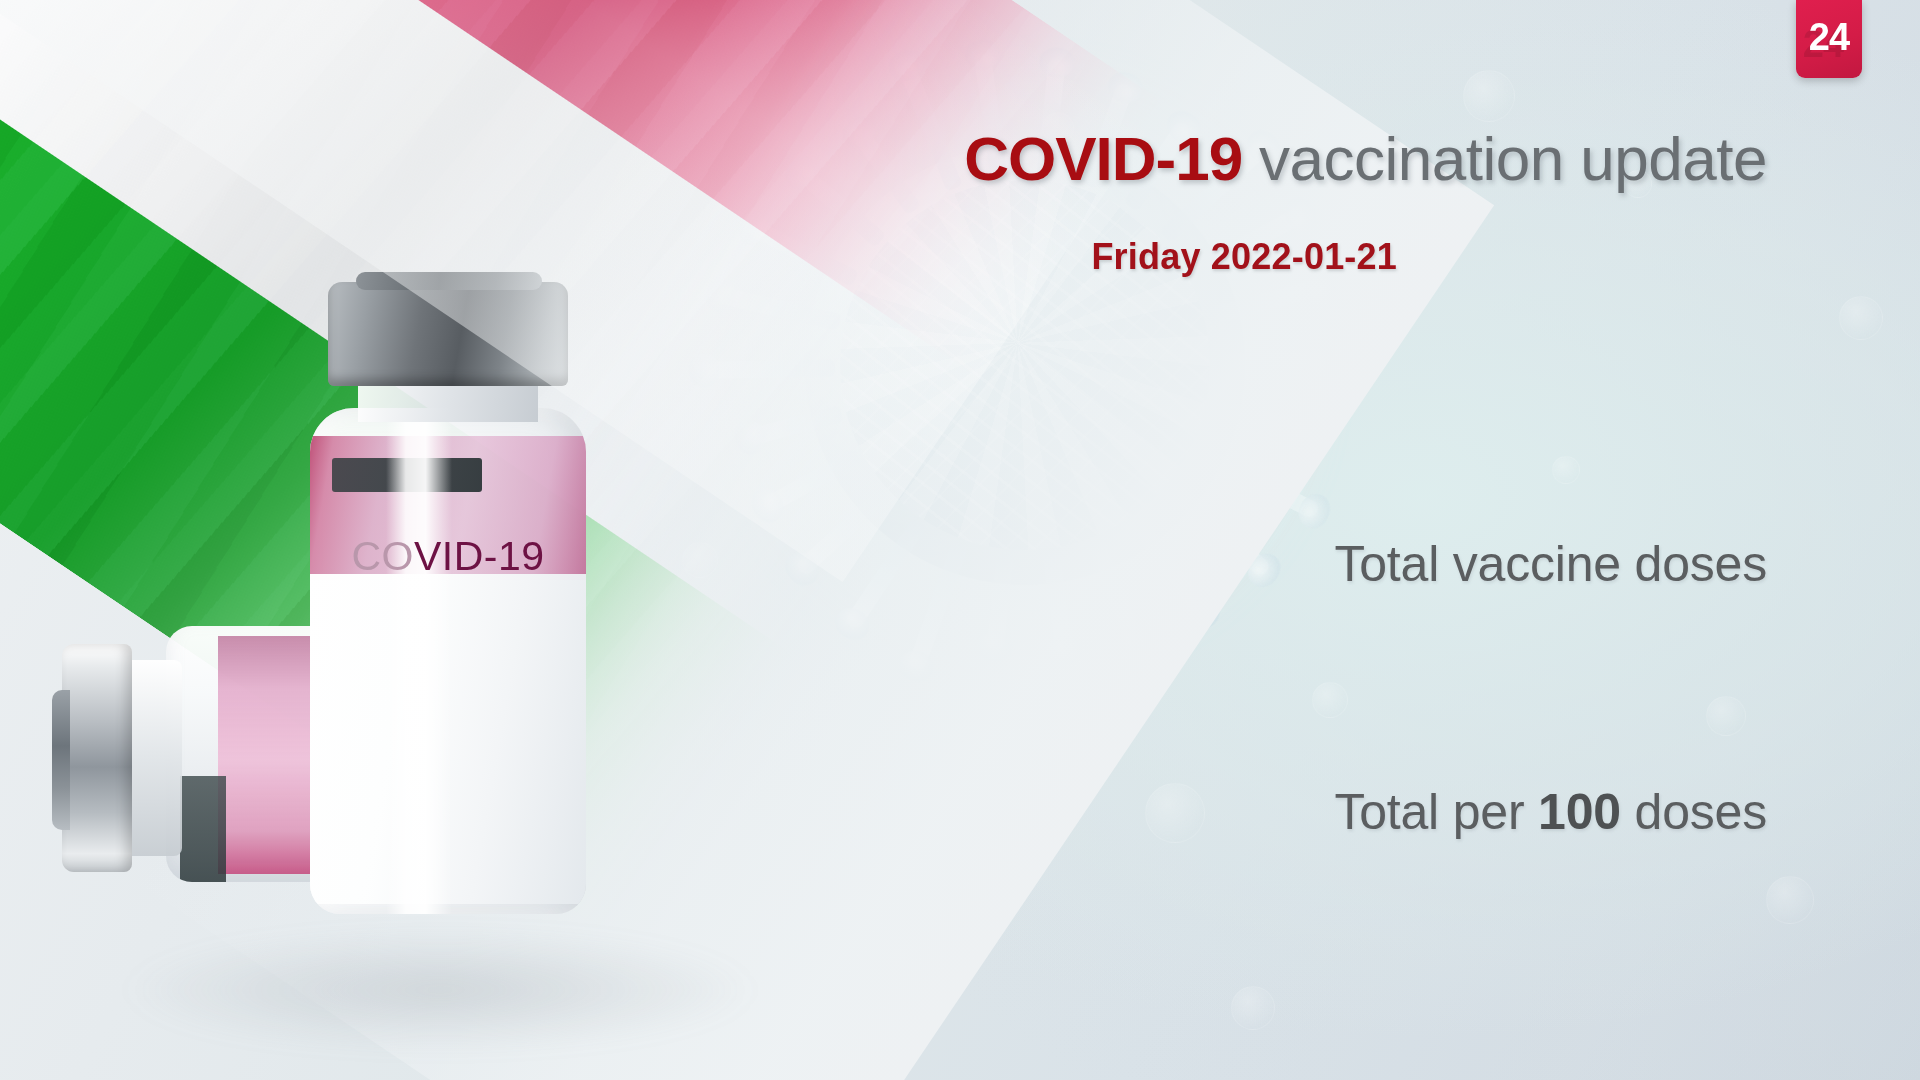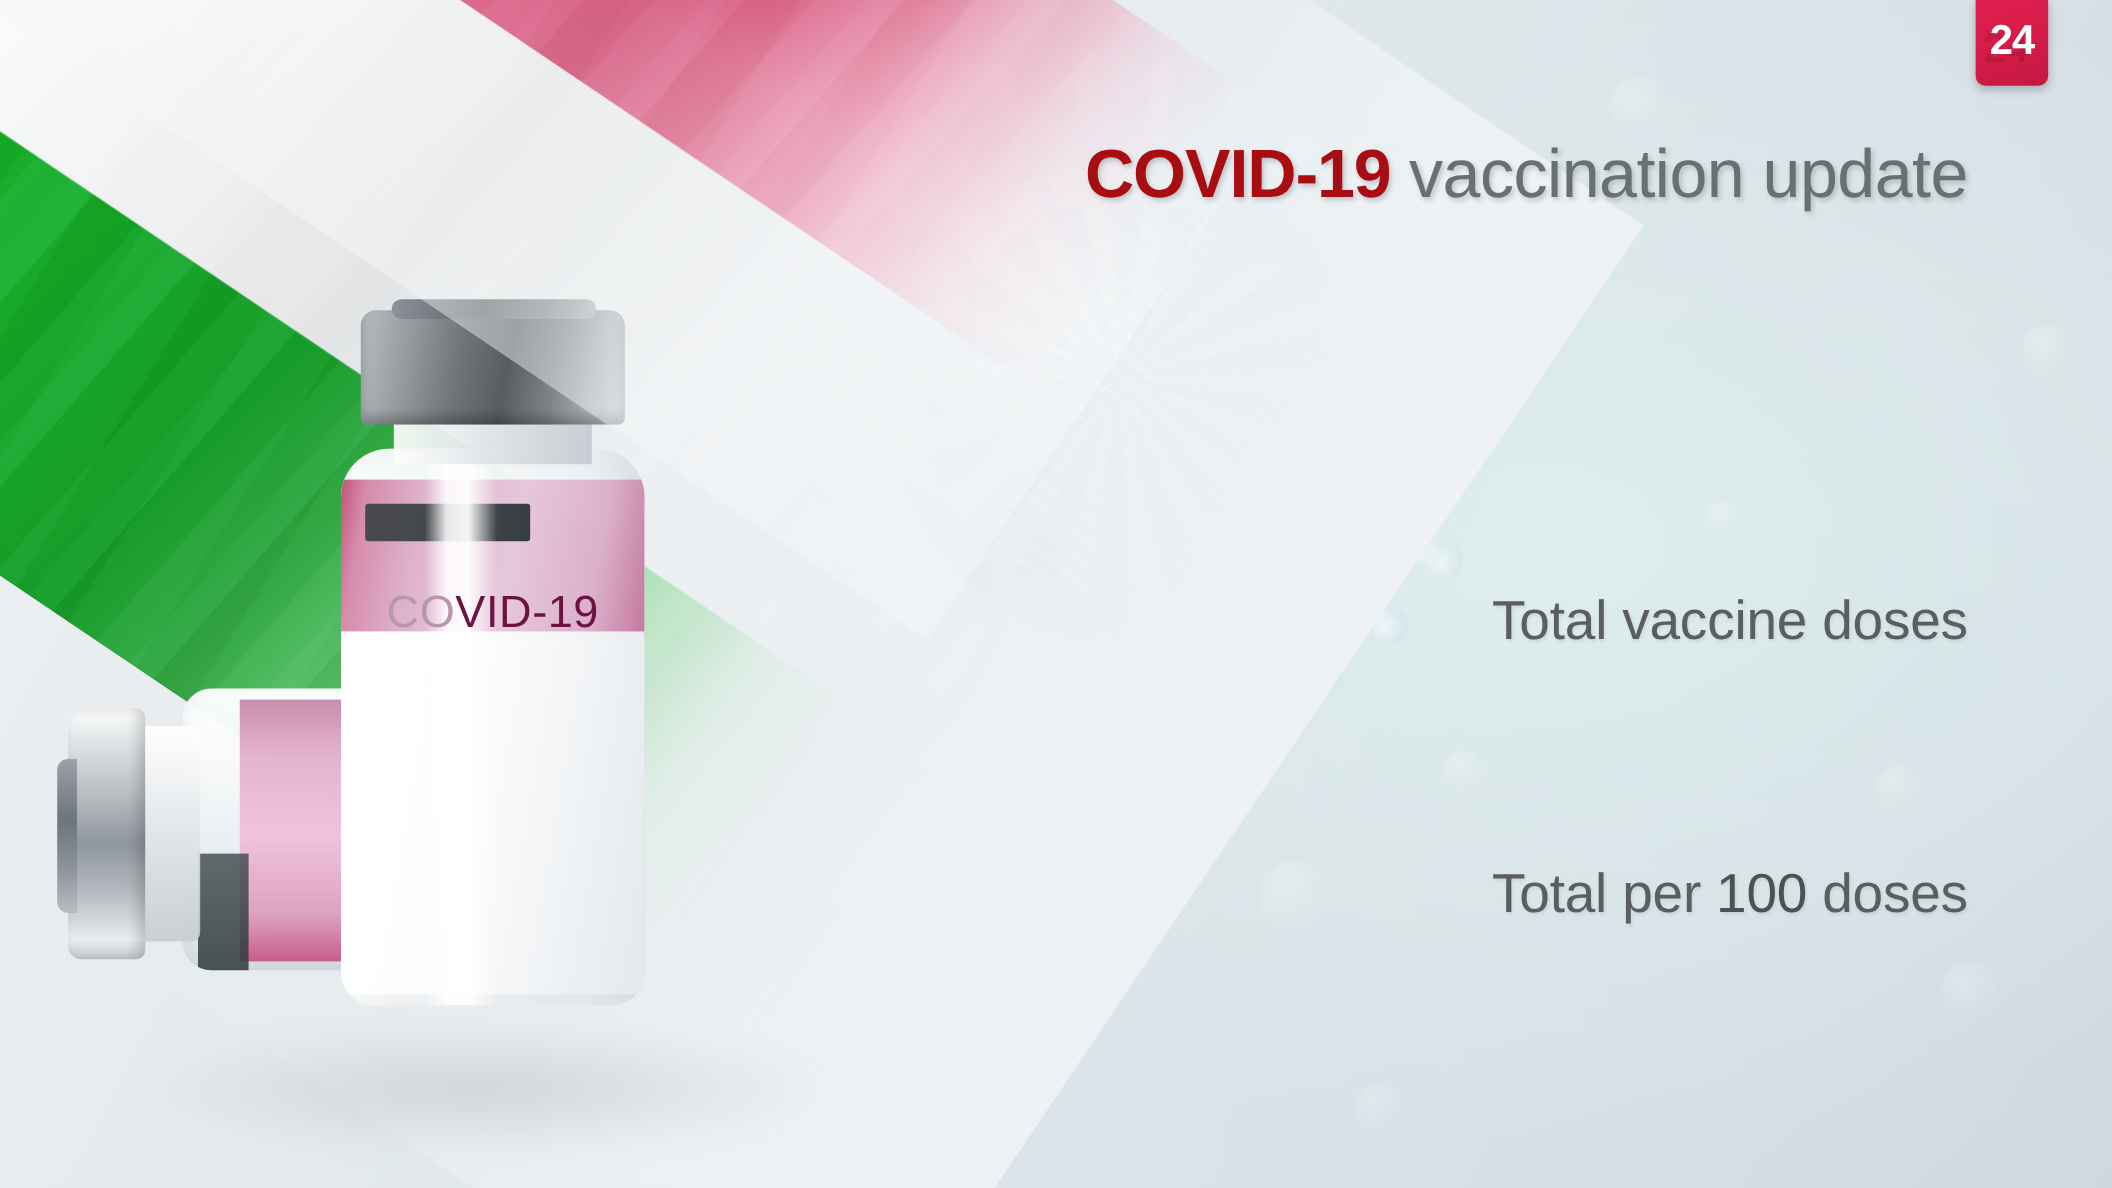--- a/index.html
+++ b/index.html
@@ -200,21 +200,21 @@
   
   .flag-veil{
     position:absolute; left:-80px; top:-260px; width:1180px; height:560px;
     transform:rotate(34deg); transform-origin:50% 50%;
     background:linear-gradient(180deg, rgba(255,255,255,.0) 0%, rgba(255,255,255,.30) 40%, rgba(245,247,248,.45) 100%);
     pointer-events:none;
   }
 
   
   .content{
-    position:absolute; right:131px; top:0; width:1060px; height:876px;
+    position:absolute; right:153px; top:0; width:1060px; height:876px;
     text-align:right;
   }
   .title{
     position:absolute; right:0; top:128px;
     font-size:62px; line-height:1; white-space:nowrap;
     text-shadow:2px 3px 5px rgba(110,120,128,.38);
   }
   .title .red{ color:#a80d12; font-weight:bold; letter-spacing:-1px; }
   .title .gray{ color:#6a6f73; font-weight:normal; letter-spacing:-.5px; }
 
@@ -233,21 +233,21 @@
     letter-spacing:-1px;
     text-shadow:1px 2px 4px rgba(120,132,142,.25);
   }
   .stat .label{
     display:block;
     font-size:50px; line-height:1.05;
     color:#5b5e60; font-weight:normal;
     letter-spacing:-.2px;
     text-shadow:1px 2px 3px rgba(130,140,148,.22);
   }
-  .stat .label b{ font-weight:normal; color:#4e5153; }
+  .stat .label b{ font-weight:bold; color:#4e5153; }
 
   #stat-1{ top:290px; }
   #stat-2{ top:538px; }
   #stat-3{ top:786px; }
 
   
   .badge24{
     position:absolute; right:58px; top:0;
     width:66px; height:78px;
     background:linear-gradient(160deg,#e01f4e 0%, #d41c47 55%, #c21840 100%);
@@ -359,20 +359,21 @@
   <div class="badge24">
     <span>24</span>
   </div>
 
   <div class="content">
 
     <div class="title">
       <span class="red">COVID-19</span><span class="gray"> vaccination update</span>
     </div>
 
+    <div class="subtitle">Friday 2022-01-21</div>
 
 
     <div class="stat" id="stat-2">
       <span class="label">Total vaccine doses</span>
     </div>
 
     <div class="stat" id="stat-3">
       <span class="label"><span>Total per </span><b>100</b><span> doses</span></span>
     </div>
 

